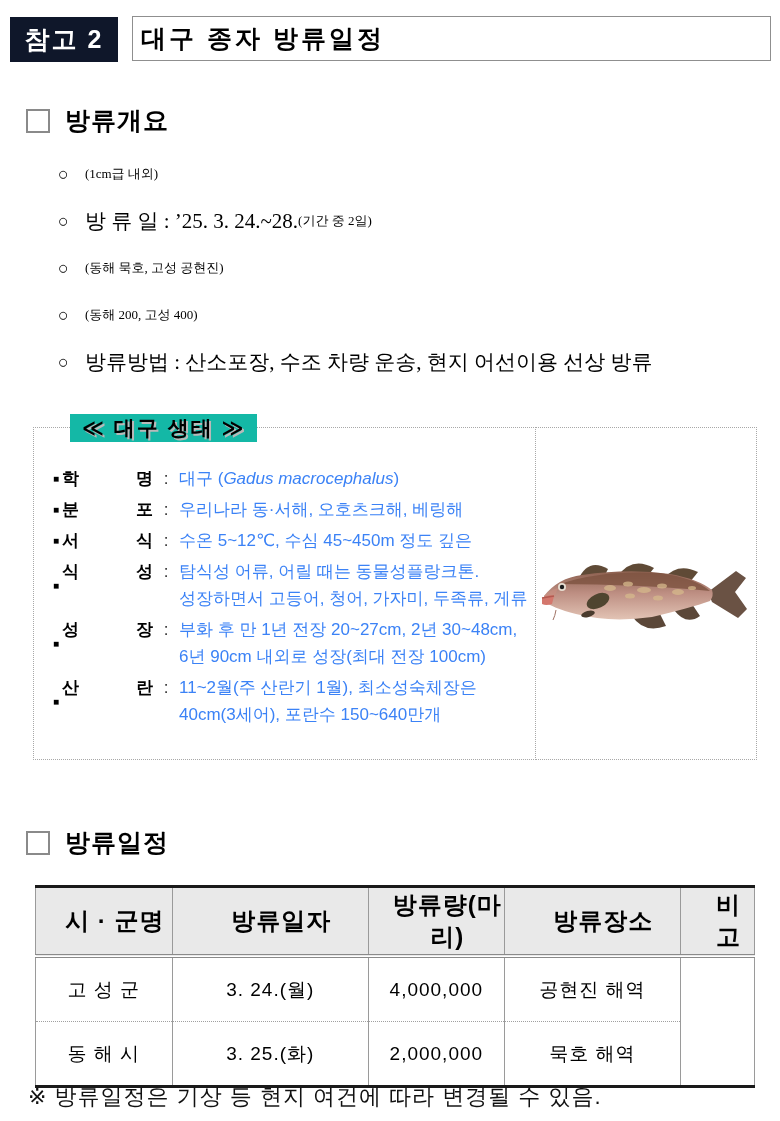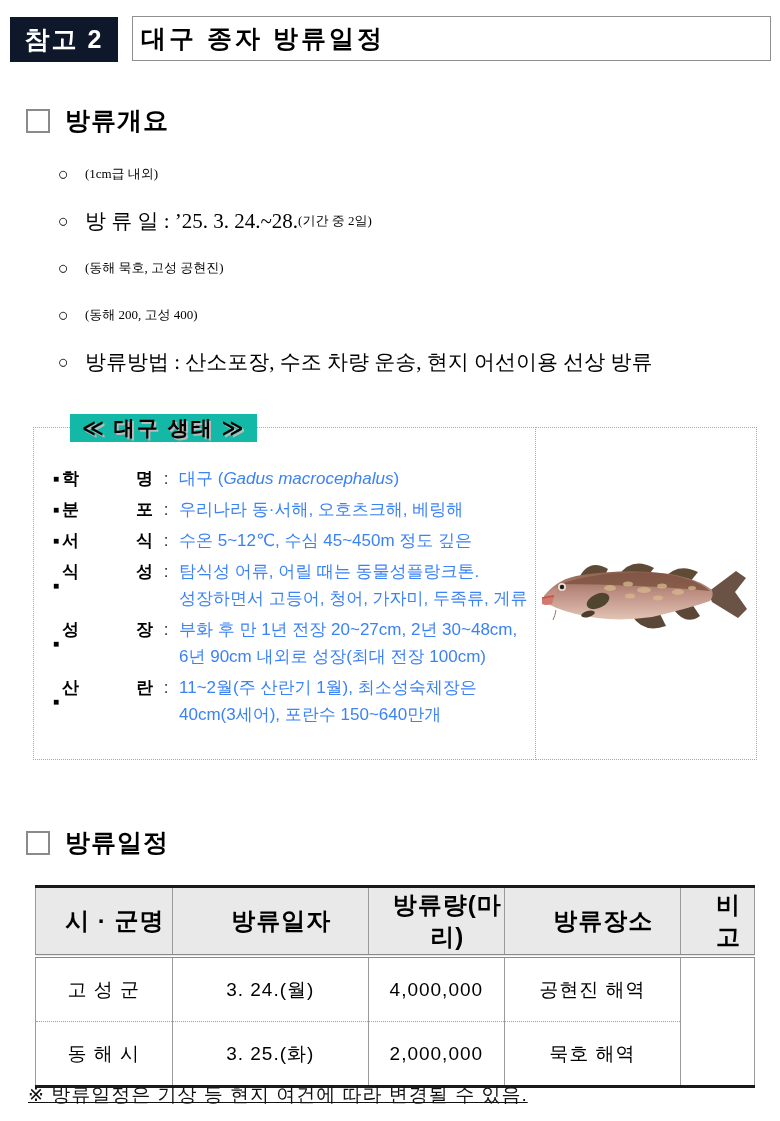--- a/index.html
+++ b/index.html
@@ -104,21 +104,21 @@
     height: 61px; font-size: 19px; text-align: center;
     border-left: 1px solid #9a9a9a; letter-spacing: 1px; margin-top: 27px;
   }
   .sched-table th:first-child, .sched-table td:first-child { border-left: none; }
   .sched-table tr.row-divided td { border-bottom: 1px dotted #a0a0a0; }
   .sched-table td.note-cell { border-bottom: none; }
 
   
   .footnote {
     position: absolute; left: 28px; top: 1082px;
-    font-size: 19px; letter-spacing: 1px; color: #111; text-decoration: underline;
+    font-size: 22px; letter-spacing: 1px; color: #111;
   }
 </style>
 </head>
 <body>
 
 <div class="page">
 
   <div class="ref-badge">참고 2</div>
   <div class="title-box">대구 종자 방류일정</div>
 

